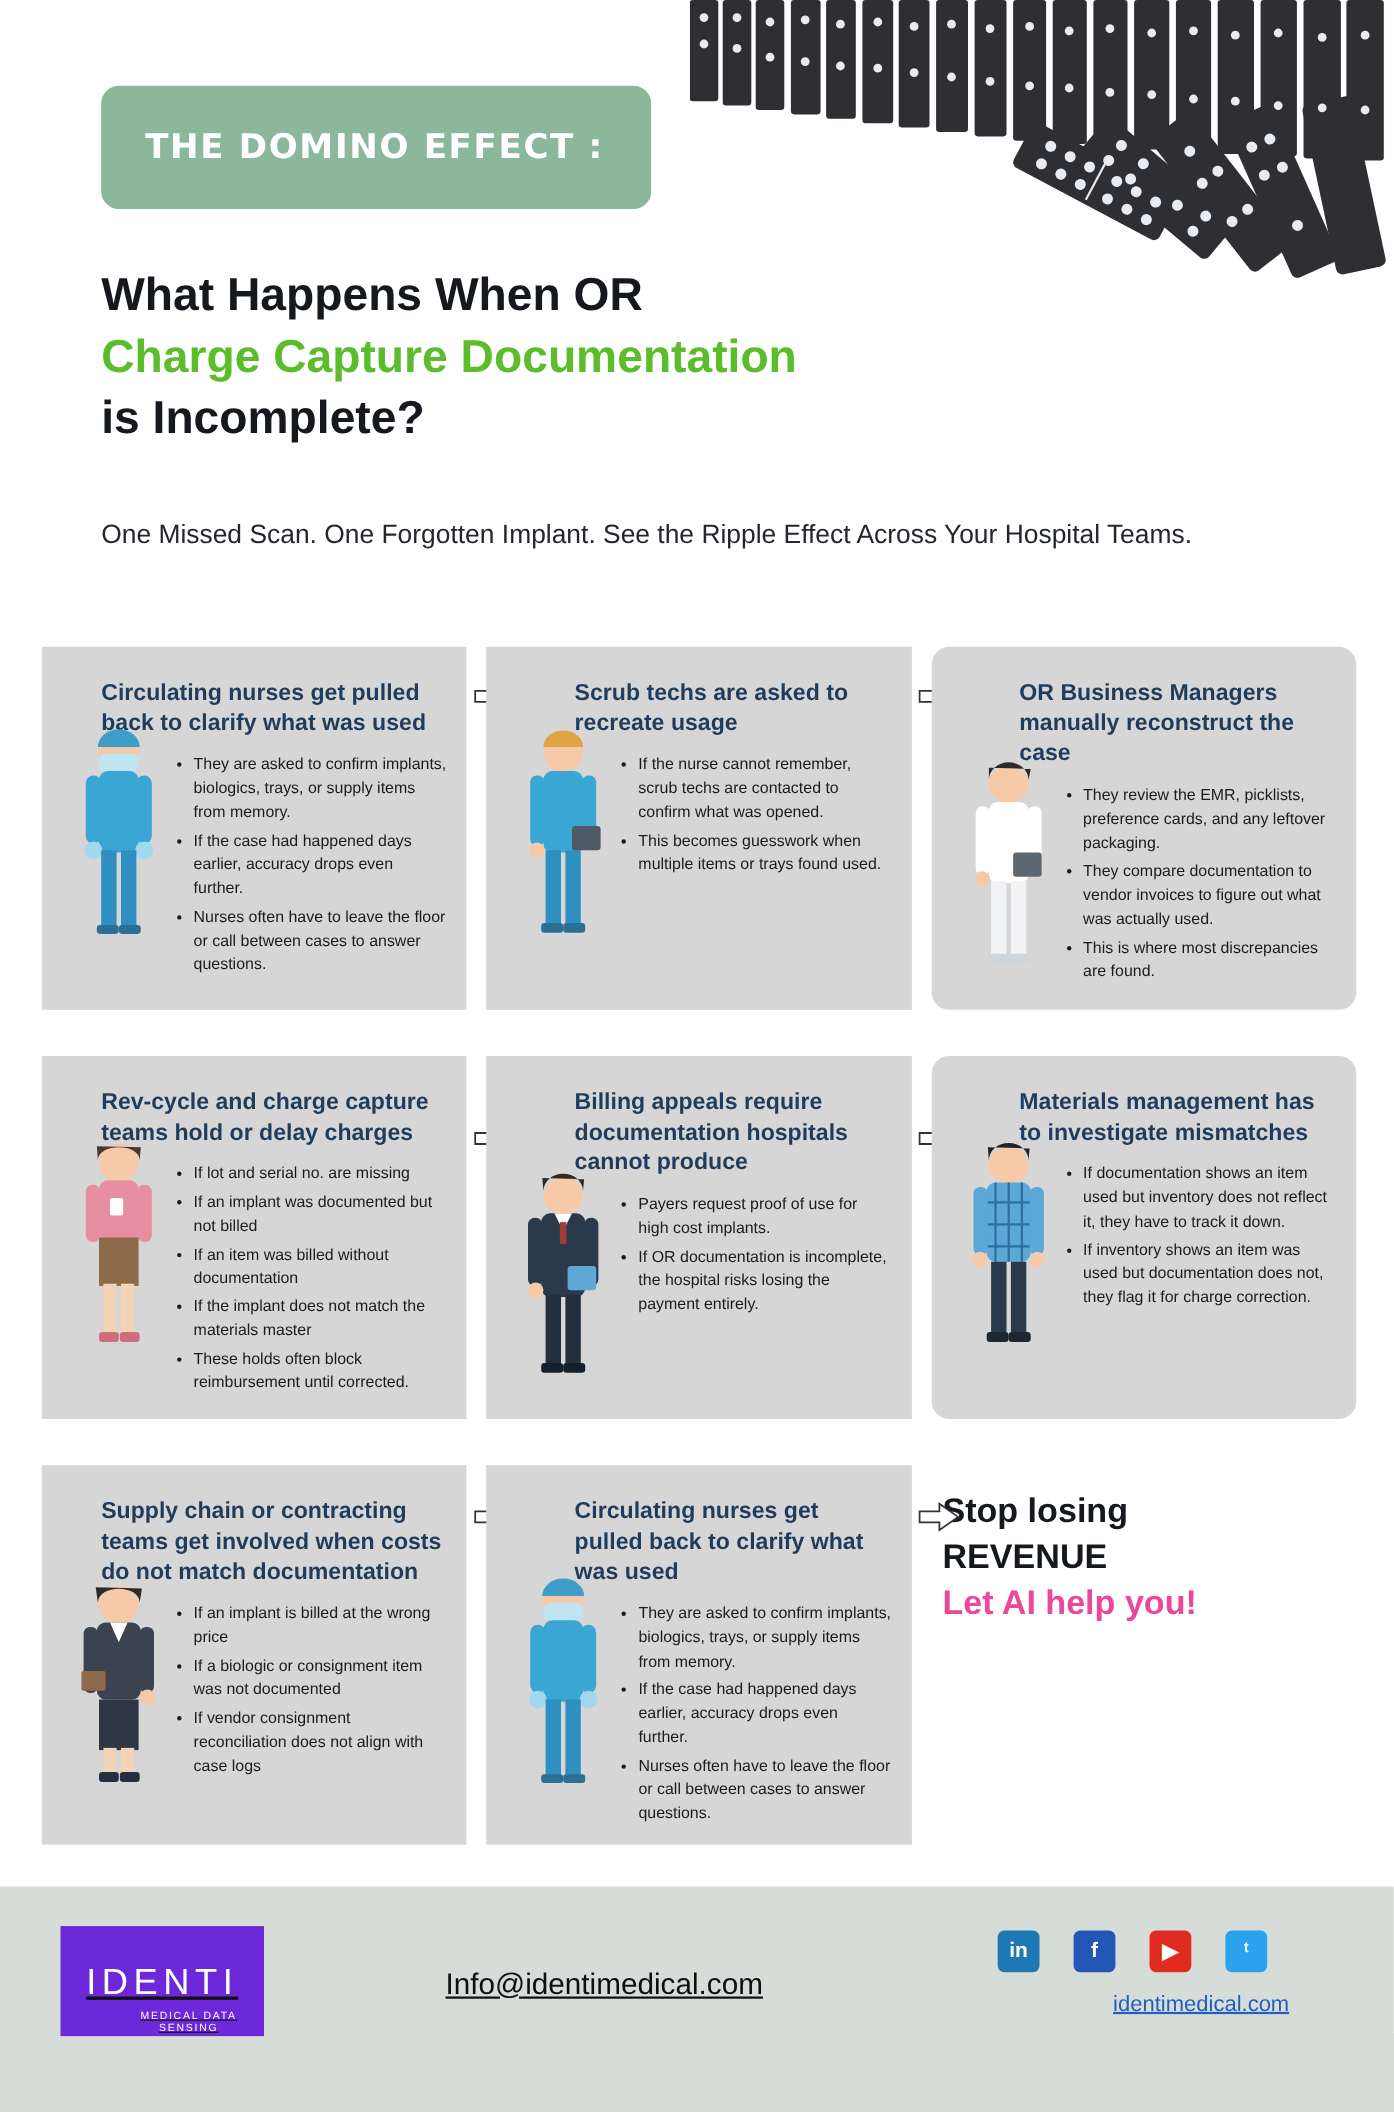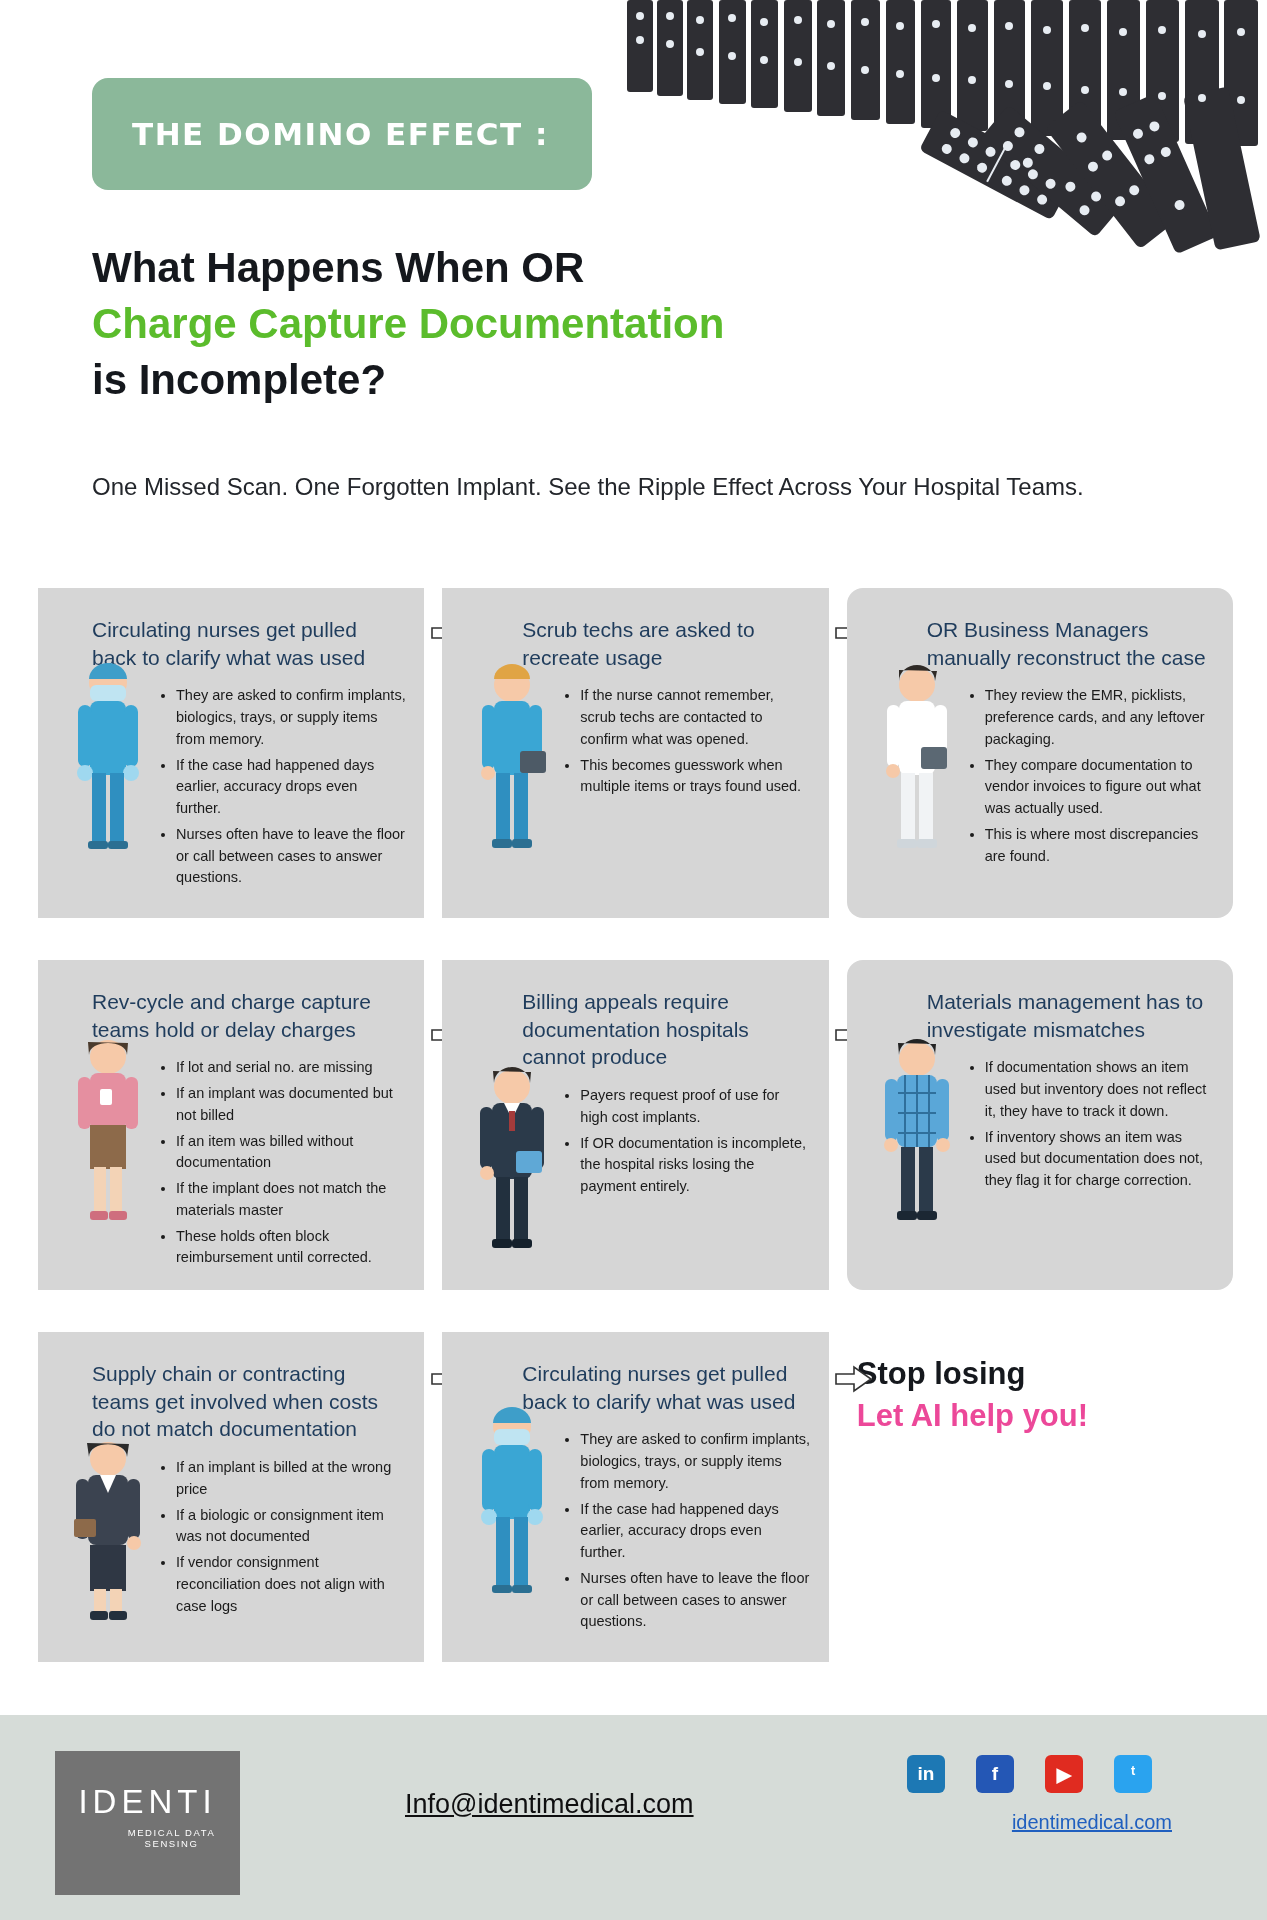--- a/index.html
+++ b/index.html
@@ -28,21 +28,21 @@
   .subhead{position:absolute;left:92px;top:470px;width:1060px;font-size:24px;line-height:1.42;color:#23262b;}
 
   
   .grid{position:absolute;left:38px;top:588px;width:1195px;}
   .row{position:relative;display:flex;gap:0;margin-bottom:18px;}
   .card{
     position:relative;width:388px;min-height:330px;background:#d6d6d6;
     margin-right:18px;box-sizing:border-box;padding:28px 18px 12px 22px;
   }
   .card:last-child{margin-right:0;border-radius:16px;}
-  .card h3{margin:0 0 10px 58px;font-size:21px;line-height:1.32;color:#1f3c5c;font-weight:normal;}
+  .card h3{margin:0 0 10px 58px;font-size:21px;line-height:1.32;color:#1f3c5c;font-weight:bold;}
   .card.r1c1 h3,.card.r2c1 h3,.card.r3c1 h3{margin-left:32px;}
   .card .body{display:flex;align-items:flex-start;}
   .card ul{margin:4px 0 0 0;padding-left:20px;font-size:14.5px;line-height:1.5;color:#1b1b1b;}
   .card ul li{margin-bottom:4px;}
   .fig{width:96px;min-height:180px;flex:0 0 96px;position:relative;}
   .txt{flex:1;}
 
   
   .arrow{position:absolute;width:40px;height:30px;}
   .arrow svg{width:100%;height:100%;}
@@ -52,21 +52,21 @@
 
   
   .cta{width:388px;padding:22px 10px 10px 10px;box-sizing:border-box;}
   .cta .l1{font-size:31px;font-weight:bold;color:#15181d;line-height:1.32;}
   .cta .l2{font-size:31px;font-weight:bold;color:#ec4899;line-height:1.35;margin-bottom:24px;}
   .cta .l3{font-size:24px;color:#15181d;line-height:1.45;}
   .cta .l3 b{font-weight:bold;}
 
   
   .footer{position:absolute;left:0;bottom:0;width:1267px;height:205px;background:#d6dcd8;}
-  .logo{position:absolute;left:55px;top:36px;width:185px;height:144px;background:#737373;}
+  .logo{position:absolute;left:55px;top:36px;width:185px;height:100px;background:#6d28d9;text-decoration:underline;}
   .logo .word{color:#fff;font-size:33px;letter-spacing:5px;text-align:center;padding-top:32px;font-family:"Liberation Sans",sans-serif;}
   .logo .sub{color:#fff;font-size:9.5px;letter-spacing:1.6px;text-align:center;padding-top:6px;padding-left:48px;}
   .email{position:absolute;left:405px;top:74px;font-size:27px;color:#0f0f10;text-decoration:underline;}
   .social{position:absolute;right:115px;top:40px;display:flex;gap:31px;}
   .sbtn{width:38px;height:38px;border-radius:6px;display:flex;align-items:center;justify-content:center;color:#fff;font-weight:bold;font-size:19px;}
   .site{position:absolute;right:95px;top:96px;font-size:20px;color:#1f5fbf;text-decoration:underline;}
 </style>
 </head>
 <body>
 
@@ -482,20 +482,21 @@
         </div>
         <div class="arrow" style="left:392px;top:32px;">
           <svg viewBox="0 0 40 30">
               <path d="M2 10h18V3l17 12-17 12v-7H2z" fill="#fff" stroke="#333" stroke-width="1.6"></path>
             </svg>
         </div>
       </div>
 
       <div class="cta">
         <div class="l1">Stop losing</div>
+        <div class="l1">REVENUE</div>
         <div class="l2">Let AI help you!</div>
       </div>
     </div>
   </div>
 
   <div class="footer">
     <div class="logo">
       <div class="word">IDENTI</div>
       <div class="sub">MEDICAL DATA SENSING</div>
     </div>

